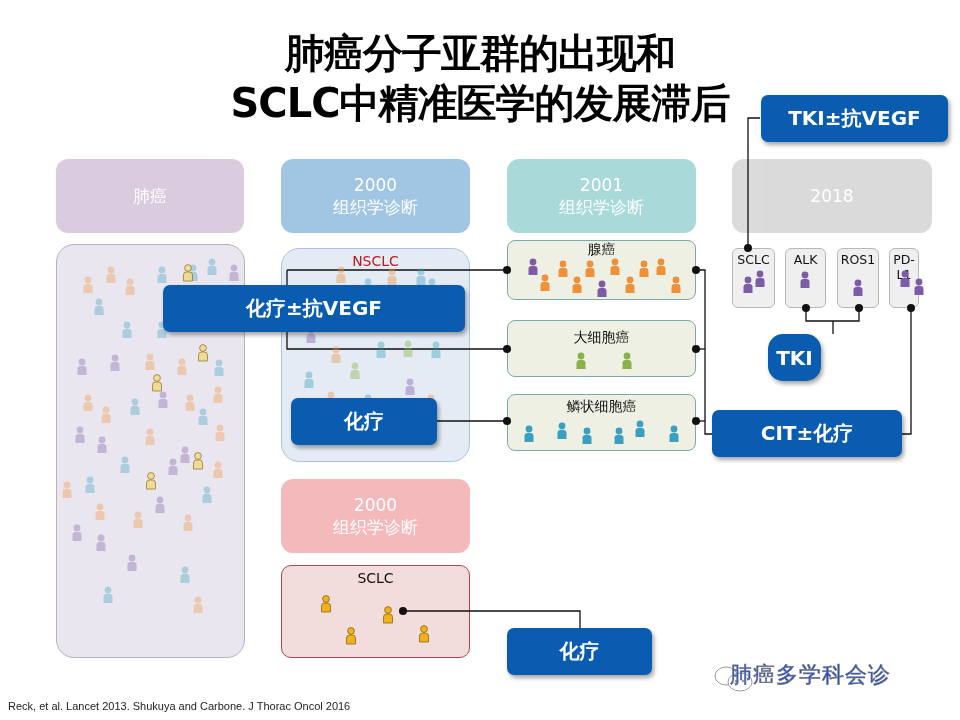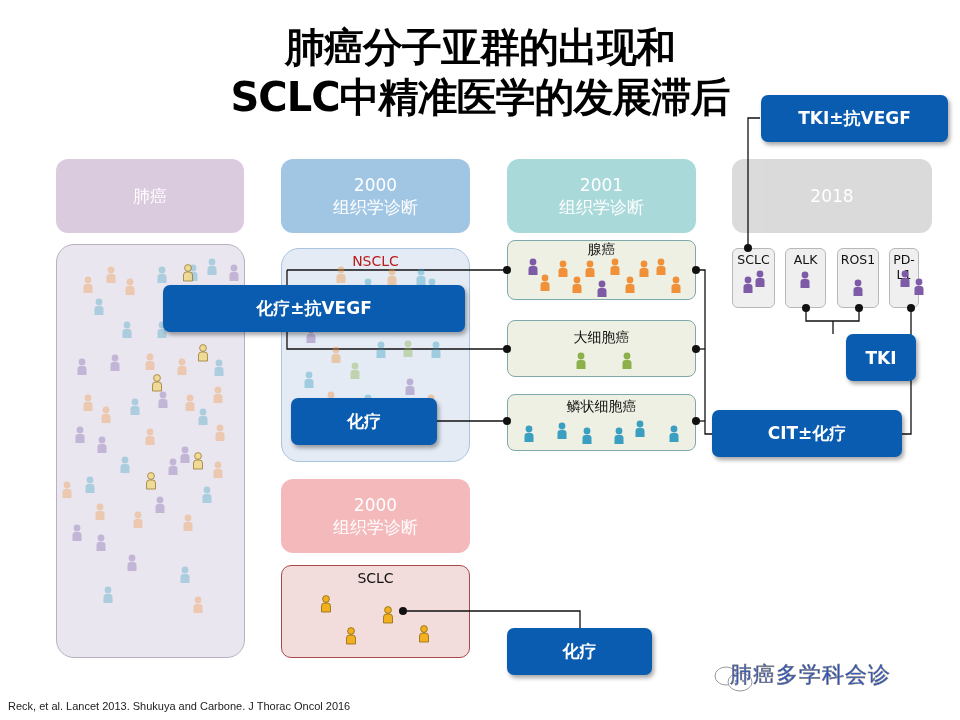--- a/index.html
+++ b/index.html
@@ -1,25 +1,25 @@
 <!DOCTYPE html>
 <html><head>
 <meta charset="utf-8">
 <style>
   html, body { margin:0; padding:0; }
   body { width:960px; height:720px; position:relative; background:#ffffff; overflow:hidden;
          font-family:"DejaVu Sans","Liberation Sans",sans-serif; }
   .abs { position:absolute; }
   .title { left:0; width:960px; text-align:center; font-weight:bold; color:#000;
-           font-size:40px; line-height:50px; letter-spacing:-1px; }
+           font-size:40px; line-height:50px; letter-spacing:-1px;margin-top:6px; }
   .era { border-radius:12px; color:#fff; text-align:center; font-size:17px; line-height:22px;
          display:flex; flex-direction:column; justify-content:center; opacity:0.95; }
   .panel { border-radius:18px; box-sizing:border-box; }
   .btn { background:#0a5cb0; color:#fff; font-weight:bold; border-radius:7px;
-         display:flex; align-items:center; justify-content:center; font-size:17px;
+         display:flex; align-items:center; justify-content:center; font-size:20px;
          box-shadow:2px 3px 4px rgba(0,0,0,0.35); }
   .sub { background:#eef0e3; border:1px solid #7fa8a8; border-radius:8px; box-sizing:border-box; }
   .sub-label { position:absolute; top:0; left:0; right:0; text-align:center; font-size:14px; color:#111; }
   .mol { background:#efeff0; border:1px solid #b8b8b8; border-radius:6px; box-sizing:border-box; }
   .mol-label { position:absolute; top:3px; left:0; right:0; text-align:center; font-size:12.5px; color:#111; }
   .ref { left:8px; top:700px; font-size:11px; color:#222; font-family:"Liberation Sans",sans-serif; }
   .wm { left:730px; top:660px; font-size:22px; color:#1d4ed8; -webkit-text-stroke:0.6px #777; letter-spacing:1px; }
   svg.layer { position:absolute; left:0; top:0; }
 </style>
 </head>
@@ -492,21 +492,21 @@
       <g opacity="1">
         <circle cx="424" cy="629" r="3.4" fill="#f2b01e" stroke="#8a6a10" stroke-width="0.8"></circle>
         <path d="M419.5,642 L419.5,636 Q419.5,633 422.5,633 L425.5,633 Q428.5,633 428.5,636 L428.5,642 Z" fill="#f2b01e" stroke="#8a6a10" stroke-width="0.8"></path>
       </g>
     </g>
 </svg>
 
 <div class="abs btn" style="left:135px;top:285px;width:302px;height:47px;margin-left:28px;">化疗±抗VEGF</div>
 <div class="abs btn" style="left:291px;top:398px;width:146px;height:47px;">化疗</div>
 <div class="abs btn" style="left:761px;top:95px;width:187px;height:47px;">TKI±抗VEGF</div>
-<div class="abs btn" style="left:846px;top:334px;width:70px;height:47px;">TKI</div>
+<div class="abs btn" style="left:768px;top:334px;width:53px;height:47px;border-radius:15px;">TKI</div>
 <div class="abs btn" style="left:712px;top:410px;width:190px;height:47px;">CIT±化疗</div>
 <div class="abs btn" style="left:507px;top:628px;width:145px;height:47px;">化疗</div>
 
 <div class="abs ref">Reck, et al. Lancet 2013. Shukuya and Carbone. J Thorac Oncol 2016</div>
 <div class="abs" style="left:712px;top:664px;width:44px;height:30px;">
   <svg width="44" height="30">
     <ellipse cx="14" cy="12" rx="11" ry="9" fill="none" stroke="#999" stroke-width="1"></ellipse>
     <ellipse cx="28" cy="18" rx="12" ry="9" fill="#fff" stroke="#999" stroke-width="1"></ellipse>
     <circle cx="24" cy="17" r="1.2" fill="#999"></circle>
       <circle cx="31" cy="17" r="1.2" fill="#999"></circle>

